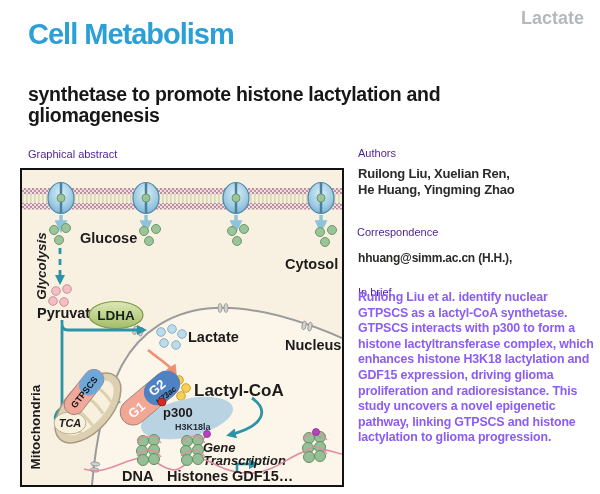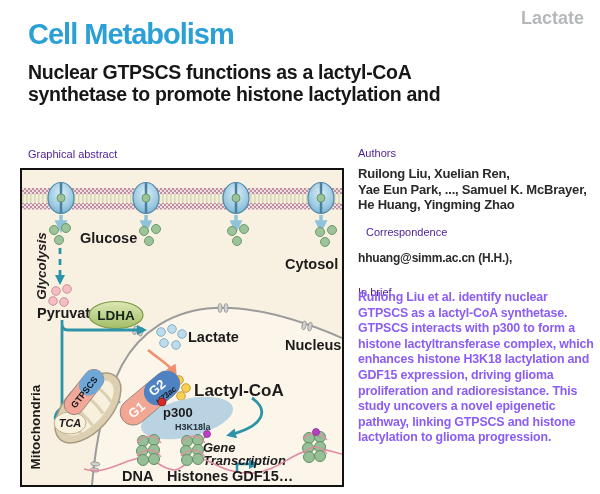--- a/index.html
+++ b/index.html
@@ -18,21 +18,21 @@
   .paper-title{
     position:absolute;left:28px;top:62px;width:520px;
     font-size:19.5px;font-weight:bold;line-height:21.5px;color:#181617;
     letter-spacing:-0.3px;
   }
   .section-heading{
     font-size:11px;font-weight:normal;color:#4c1d95;
   }
   .ga-heading{position:absolute;left:28px;top:148px;}
   .authors-heading{position:absolute;left:358px;top:147px;}
-  .corr-heading{position:absolute;left:366px;top:226px;text-align:center;}
+  .corr-heading{position:absolute;left:357px;top:226px;text-align:center;}
   .brief-heading{position:absolute;left:358px;top:286px;}
   .authors-block{
     position:absolute;left:358px;top:166px;width:240px;
     font-size:13px;font-weight:bold;line-height:15.5px;color:#2b2a29;
     letter-spacing:-0.2px;
   }
   .corr-block{
     position:absolute;left:358px;top:251px;width:240px;
     font-size:12px;font-weight:bold;line-height:14.5px;color:#2b2a29;
     letter-spacing:-0.2px;
@@ -48,32 +48,32 @@
   }
   .figure-box svg{display:block;}
 </style>
 </head>
 <body>
 
 <div class="journal-name">Cell Metabolism</div>
 <div class="article-type">Lactate</div>
 
 <div class="paper-title">
-  <span>Nuclear GTPSCS functions as a lactyl-CoA</span><br>
+  <br>
   <span>synthetase to promote histone lactylation and</span><br>
+  <span>gliomagenesis</span>
 </div>
 
 <div class="section-heading ga-heading">Graphical abstract</div>
 <div class="section-heading authors-heading">Authors</div>
 <div class="section-heading corr-heading">Correspondence</div>
 <div class="section-heading brief-heading">In brief</div>
 
 <div class="authors-block">
   <div>Ruilong Liu, Xuelian Ren,</div>
-  <div>Yae Eun Park, ..., Samuel K. McBrayer,</div>
   <div>He Huang, Yingming Zhao</div>
 </div>
 
 <div class="corr-block">
   <div>hhuang@simm.ac.cn (H.H.),</div>
 </div>
 
 <div class="brief-block">Ruilong Liu et al. identify nuclear GTPSCS as a lactyl-CoA synthetase. GTPSCS interacts with p300 to form a histone lactyltransferase complex, which enhances histone H3K18 lactylation and GDF15 expression, driving glioma proliferation and radioresistance. This study uncovers a novel epigenetic pathway, linking GTPSCS and histone lactylation to glioma progression.</div>
 
 <div class="figure-box">

